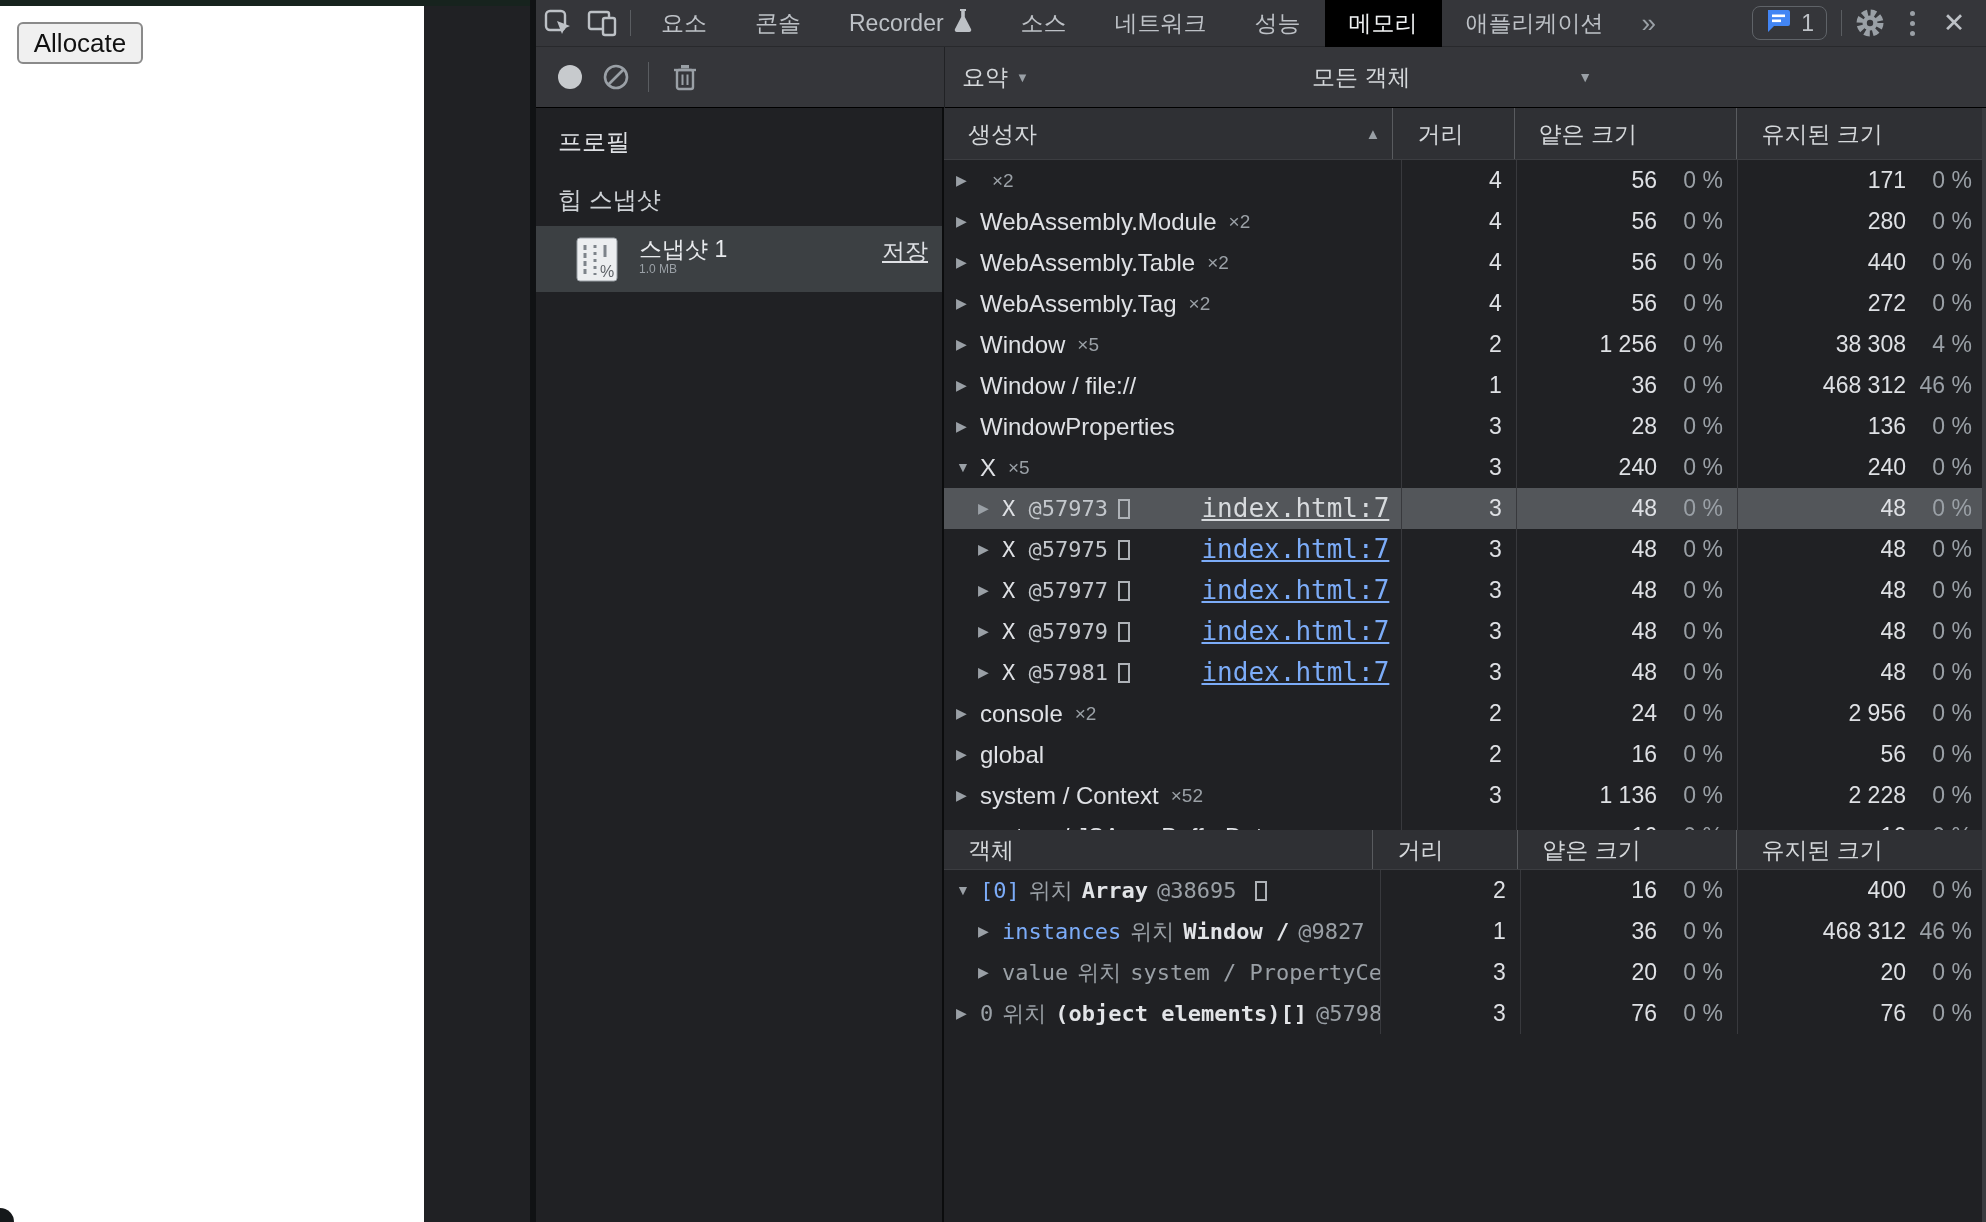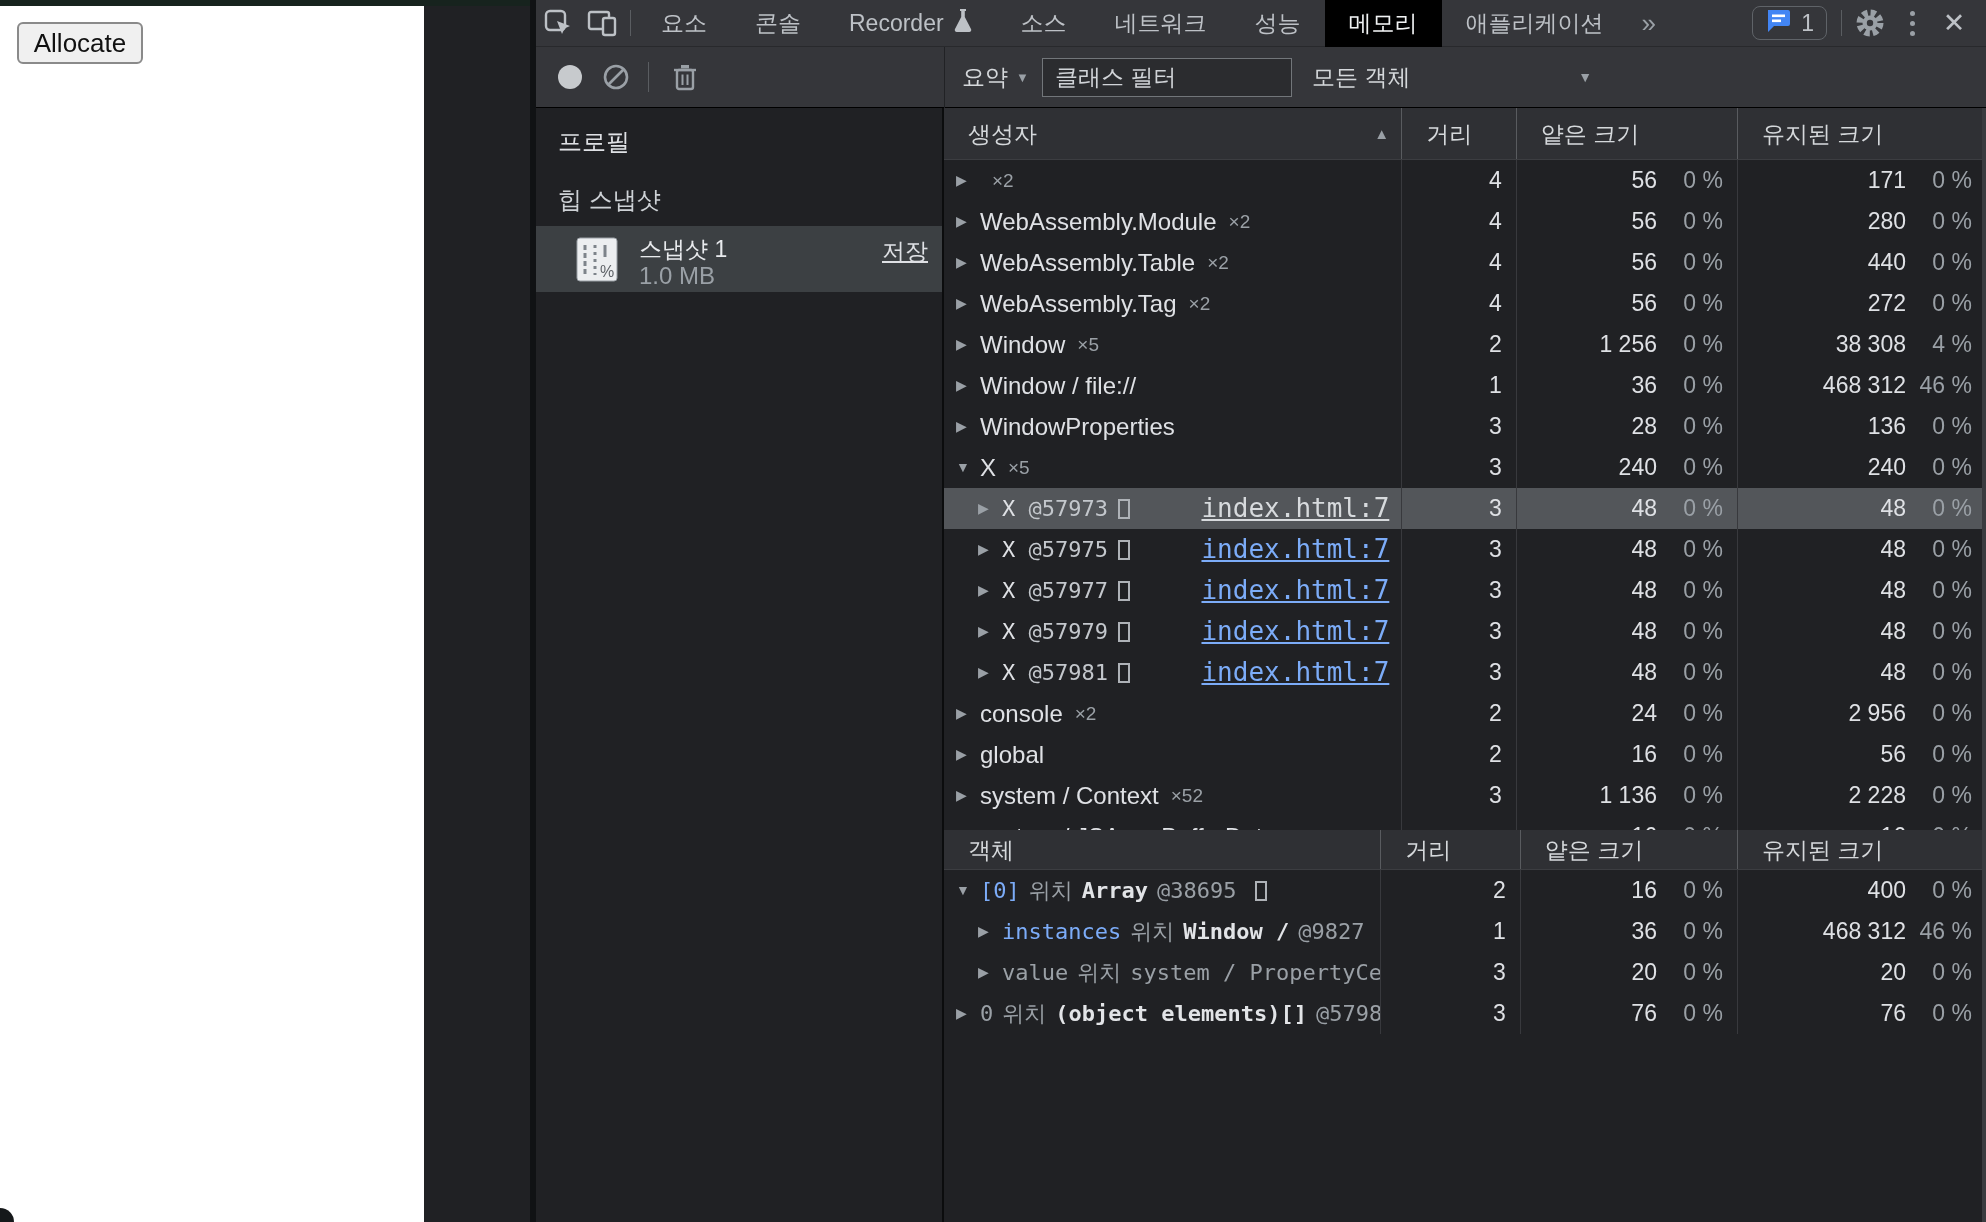--- a/index.html
+++ b/index.html
@@ -53,31 +53,31 @@
   .tb-objects .dd { font-size:14px; color:#9aa0a6; }
 
   
   .dt-body { flex:1; display:flex; min-height:0; }
   .sidebar { width:408px; flex:0 0 auto; background:#202124; border-right:2px solid #0b0c0d; position:relative; }
   .sb-profiles { position:absolute; left:22px; top:18px; font-size:24px; color:#dfe1e5;text-align:right; }
   .sb-heading { position:absolute; left:22px; top:76px; font-size:24px; color:#cdd1d5; }
   .sb-item { position:absolute; left:0; top:118px; width:406px; height:66px; background:#3c4043; cursor:pointer; }
   .sb-item .thumb { position:absolute; left:40px; top:11px; }
   .sb-item .t1 { position:absolute; left:103px; top:8px; font-size:23px; color:#e8eaed; }
-  .sb-item .t2 { position:absolute; left:103px; top:36px; font-size:24px; color:#9aa0a6; }
+  .sb-item .t2 { position:absolute; left:103px; top:36px; font-size:12px; color:#9aa0a6; }
   .sb-item .save { position:absolute; right:14px; top:10px; font-size:23px; color:#dfe1e5; text-decoration:underline; cursor:pointer; }
 
   
   .main { flex:1; display:flex; flex-direction:column; min-width:0; position:relative; background:#202124; }
   .right-edge { position:absolute; right:0; top:0; width:4px; height:100%; background:#3a3b3f; z-index:5; }
 
   .gridhdr { display:flex; background:#2f3034; flex:0 0 auto; border-bottom:1px solid #3c3d41; }
   .heap-hdr { height:52px; line-height:52px; }
   .ret-hdr  { height:40px; line-height:40px; }
-  .gridhdr .cell { font-size:23px; color:#d5d8db; border-right:1px solid #595b5f; padding-left:24px; position:relative; overflow:hidden; white-space:nowrap; }
+  .gridhdr .cell { font-size:23px; color:#d5d8db; border-right:1px solid #595b5f; padding-left:13px; position:relative; overflow:hidden; white-space:nowrap;margin-left:11px; }
   .gridhdr .cell:last-child { border-right:none; }
   .sort-arrow { position:absolute; right:12px; top:0; font-size:15px; color:#9aa0a6; }
 
   .c-name { width:460px; }
   .c-dist { width:115px; }
   .c-shallow { width:222px; }
   .c-retained { width:249px; }
   .ret .c-name { width:439px; }
   .ret .c-dist { width:140px; }
   .ret .c-shallow { width:218px; }
@@ -217,21 +217,20 @@
             <rect x="9" y="3" width="8" height="3.4" fill="#9aa0a6"></rect>
             <line x1="10.5" y1="12.5" x2="10.5" y2="23" stroke="#9aa0a6" stroke-width="2"></line>
             <line x1="15.5" y1="12.5" x2="15.5" y2="23" stroke="#9aa0a6" stroke-width="2"></line>
           </svg>
       </div>
       <div class="tb-sep2"></div>
       <div class="tb-summary">
         <span>요약</span>
           <span class="dd">▼</span>
       </div>
-      <input class="tb-filter" placeholder="클래스 필터" style="">
       <div class="tb-objects">
         <span>모든 객체</span>
           <span class="dd">▼</span>
       </div>
     </div>
 
     <div class="dt-body">
 
       <div class="sidebar">
         <div class="sb-profiles">프로필</div>

